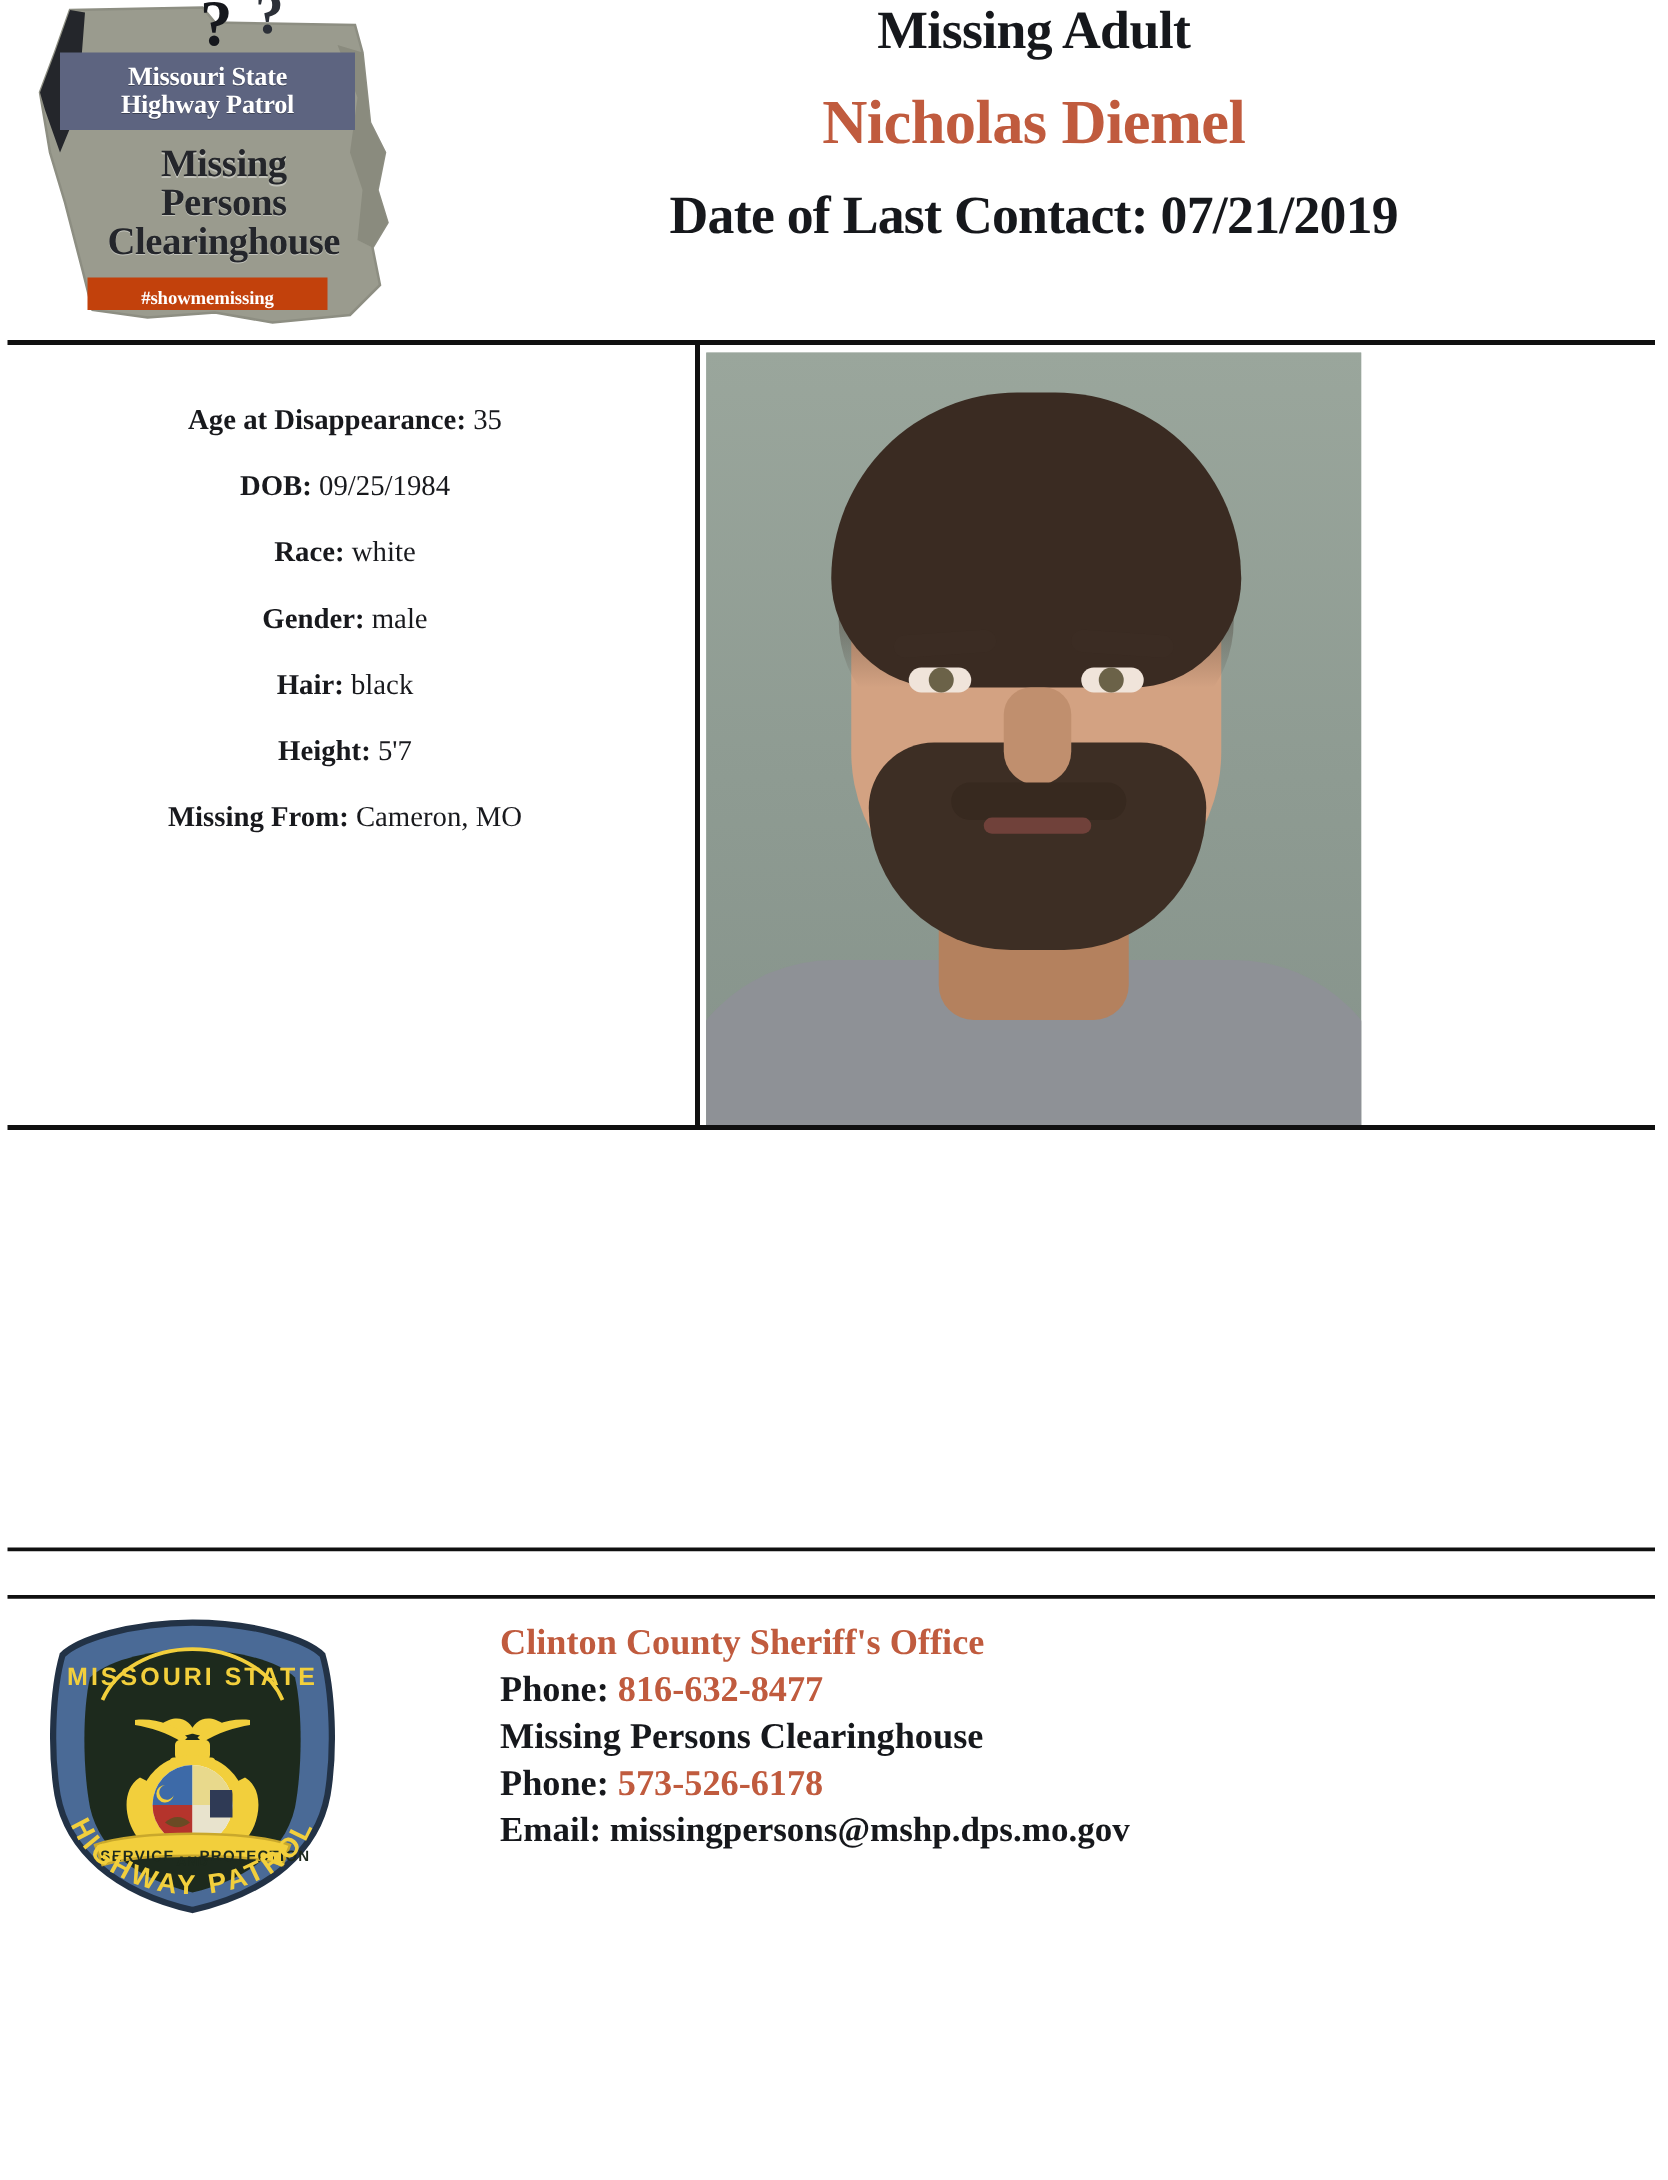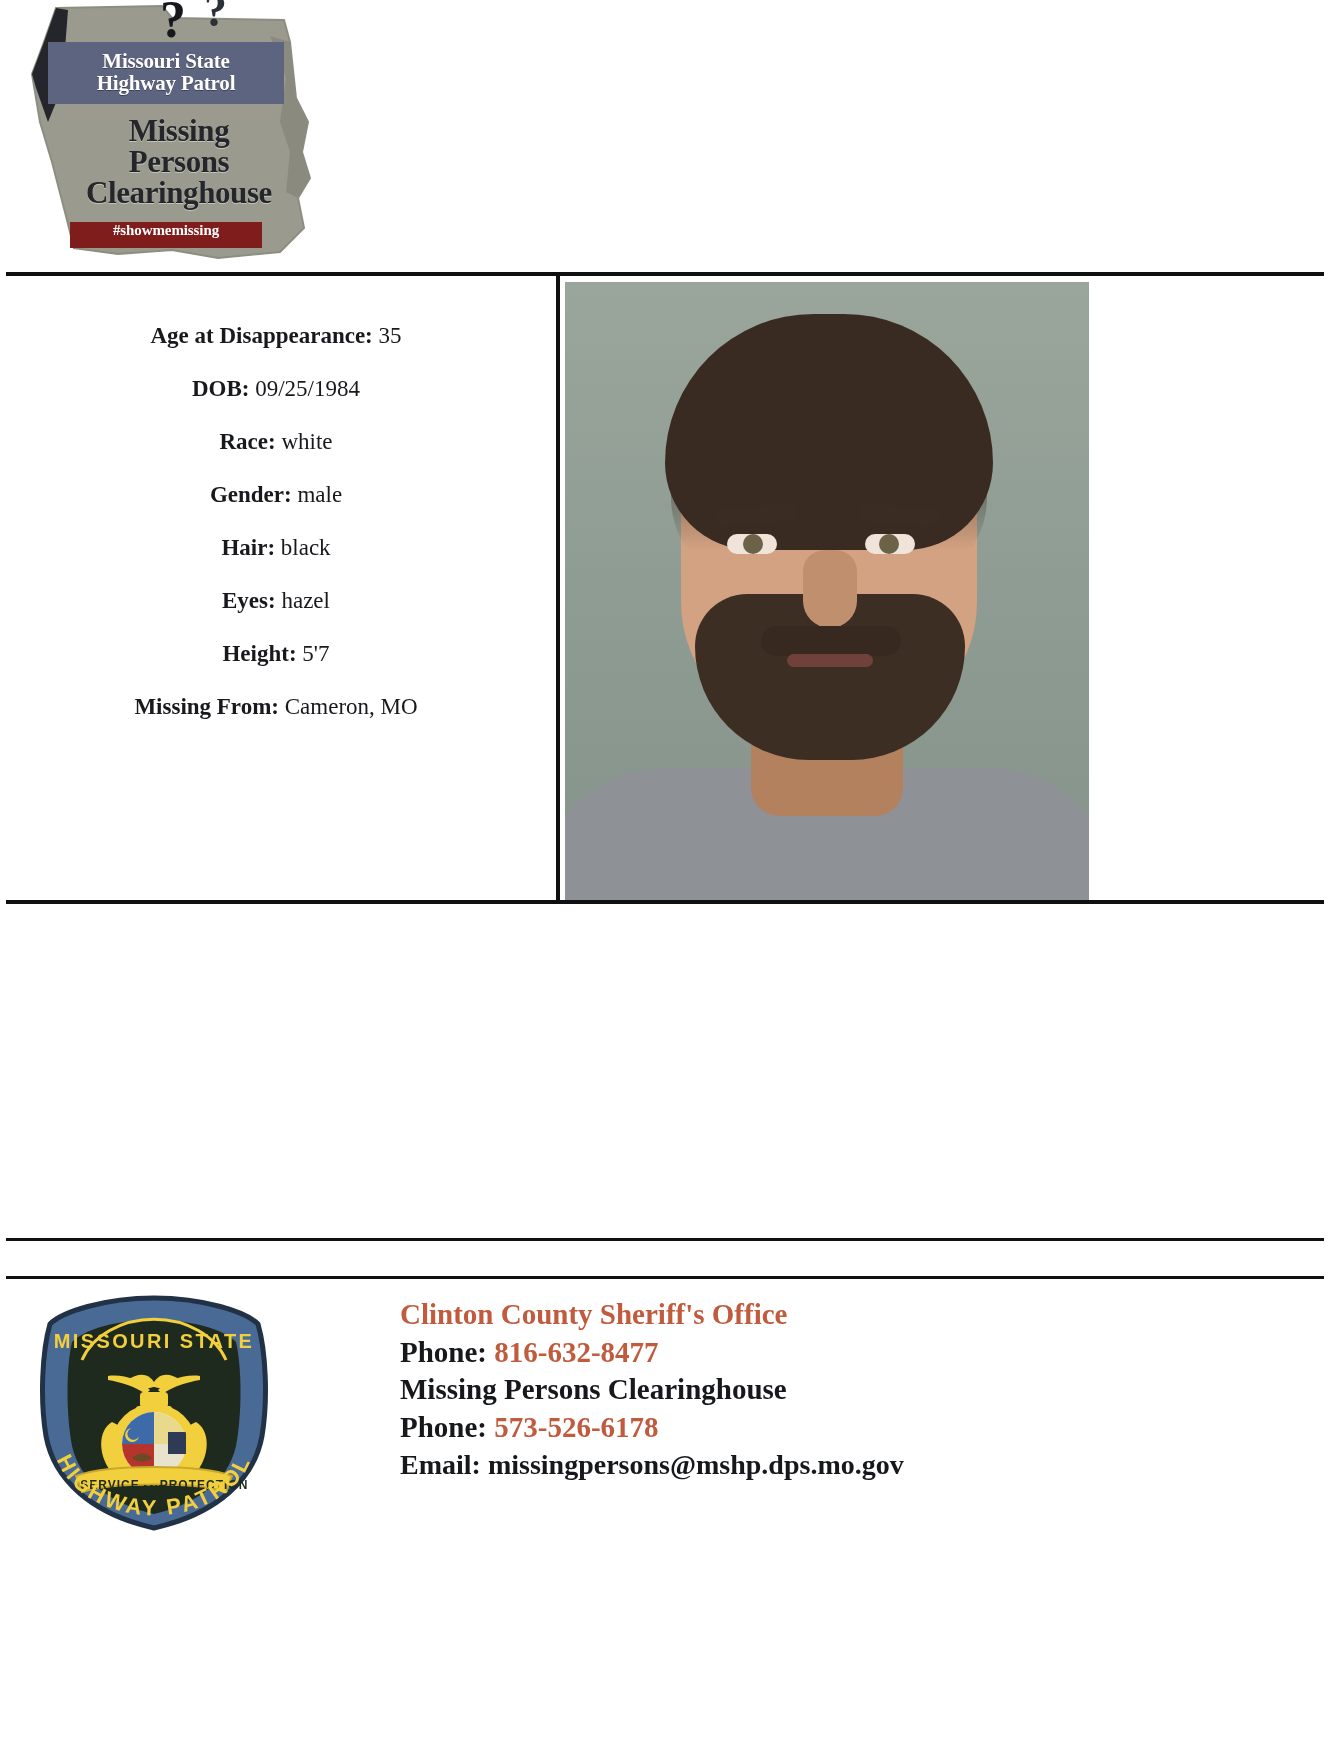--- a/index.html
+++ b/index.html
@@ -71,23 +71,23 @@
     font-weight: bold;
     font-size: 31px;
     letter-spacing: -0.4px;
     white-space: nowrap;
     text-shadow: 0 1px 0 rgba(255,255,255,0.4);
   }
   .banner-bot {
     position: absolute;
     left: 62px; top: 222px;
     width: 192px; height: 26px;
-    background: #7f1d1d;
+    background: #c2410c;
     display: flex;
-    align-items: flex-start;
+    align-items: flex-end;
     justify-content: center;
   }
   .banner-bot span {
     color: #ffffff;
     font-weight: bold;
     font-size: 15px;
     letter-spacing: -0.1px;
     white-space: nowrap;
   }
   .qmark {
@@ -299,20 +299,25 @@
         <span>Missing</span>
         <span>Persons</span>
         <span>Clearinghouse</span>
       </div>
 
       <div class="banner-bot">
         <span>#showmemissing</span>
       </div>
     </div>
 
+    <div class="hdr-text">
+      <div class="hdr-title">Missing Adult</div>
+      <div class="hdr-name">Nicholas Diemel</div>
+      <div class="hdr-date">Date of Last Contact: 07/21/2019</div>
+    </div>
   </div>
 
   <div class="rule r-top"></div>
   <div class="vrule"></div>
   <div class="rule r-bottom"></div>
   <div class="rule r-mid"></div>
   <div class="rule r-foot"></div>
 
   <div class="details">
     <div class="det-row">
@@ -327,24 +332,20 @@
       <span class="lbl">Race</span><span class="lbl">:</span>
       <span class="val">white</span>
     </div>
     <div class="det-row">
       <span class="lbl">Gender</span><span class="lbl">:</span>
       <span class="val">male</span>
     </div>
     <div class="det-row">
       <span class="lbl">Hair</span><span class="lbl">:</span>
       <span class="val">black</span>
-    </div>
-    <div class="det-row">
-      <span class="lbl">Eyes</span><span class="lbl">:</span>
-      <span class="val">hazel</span>
     </div>
     <div class="det-row">
       <span class="lbl">Height</span><span class="lbl">:</span>
       <span class="val">5'7</span>
     </div>
     <div class="det-row">
       <span class="lbl">Missing From</span><span class="lbl">:</span>
       <span class="val">Cameron, MO</span>
     </div>
   </div>

